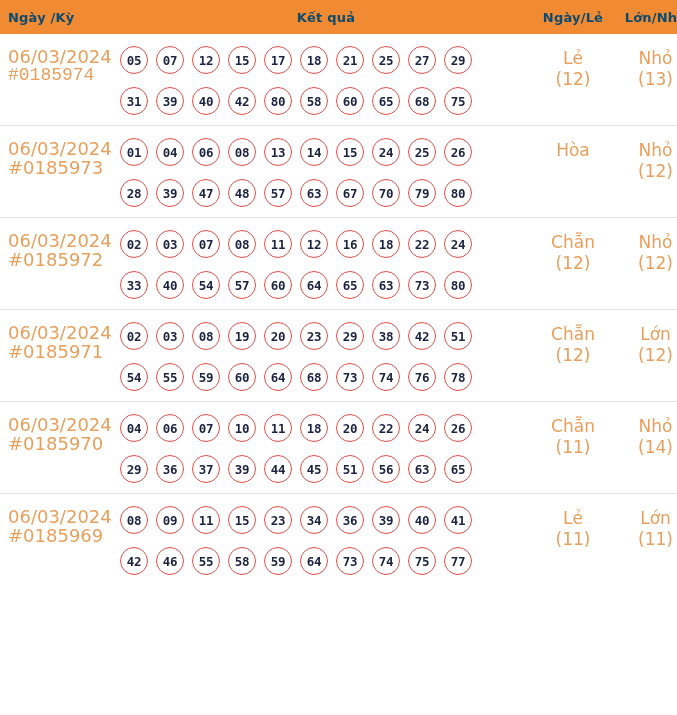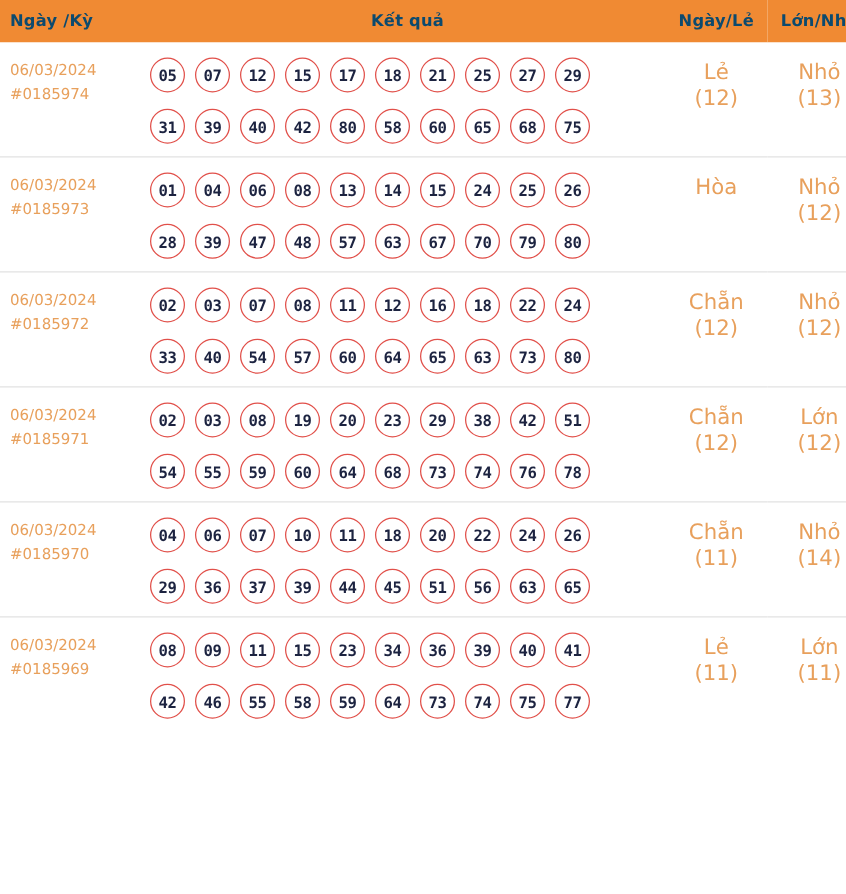--- a/index.html
+++ b/index.html
@@ -48,21 +48,21 @@
   tbody tr.draw-row:last-child { border-bottom: none; }
 
   tbody td {
     padding: 0;
     vertical-align: top;
   }
 
   .date-cell {
     padding: 13px 0 14px 8px;
     color: #e8a05c;
-    font-size: 12px;
+    font-size: 18px;
     line-height: 19px;
     white-space: nowrap;
     margin-top: 16px;
   }
 
   .result-cell {
     padding: 8px 0 10px 12px;
   }
   .ball-line {
     display: flex;
@@ -109,21 +109,21 @@
       <th class="col-date">Ngày /Kỳ</th>
       <th class="col-result">Kết quả</th>
       <th class="col-oe">Ngày/Lẻ</th>
       <th class="col-bs">Lớn/Nhỏ</th>
     </tr>
   </thead>
   <tbody id="rows-body">
       <tr class="draw-row">
         <td class="date-cell">
           <span style="display: block;">06/03/2024</span>
-          <span style="display: block;">#0185974</span>
+          <span style="display: block; font-family: Liberation Mono, monospace;">#0185974</span>
         </td>
         <td class="result-cell">
           <div class="ball-line">
             <span class="ball">05</span>
             <span class="ball">07</span>
             <span class="ball">12</span>
             <span class="ball">15</span>
             <span class="ball">17</span>
             <span class="ball">18</span>
             <span class="ball">21</span>

